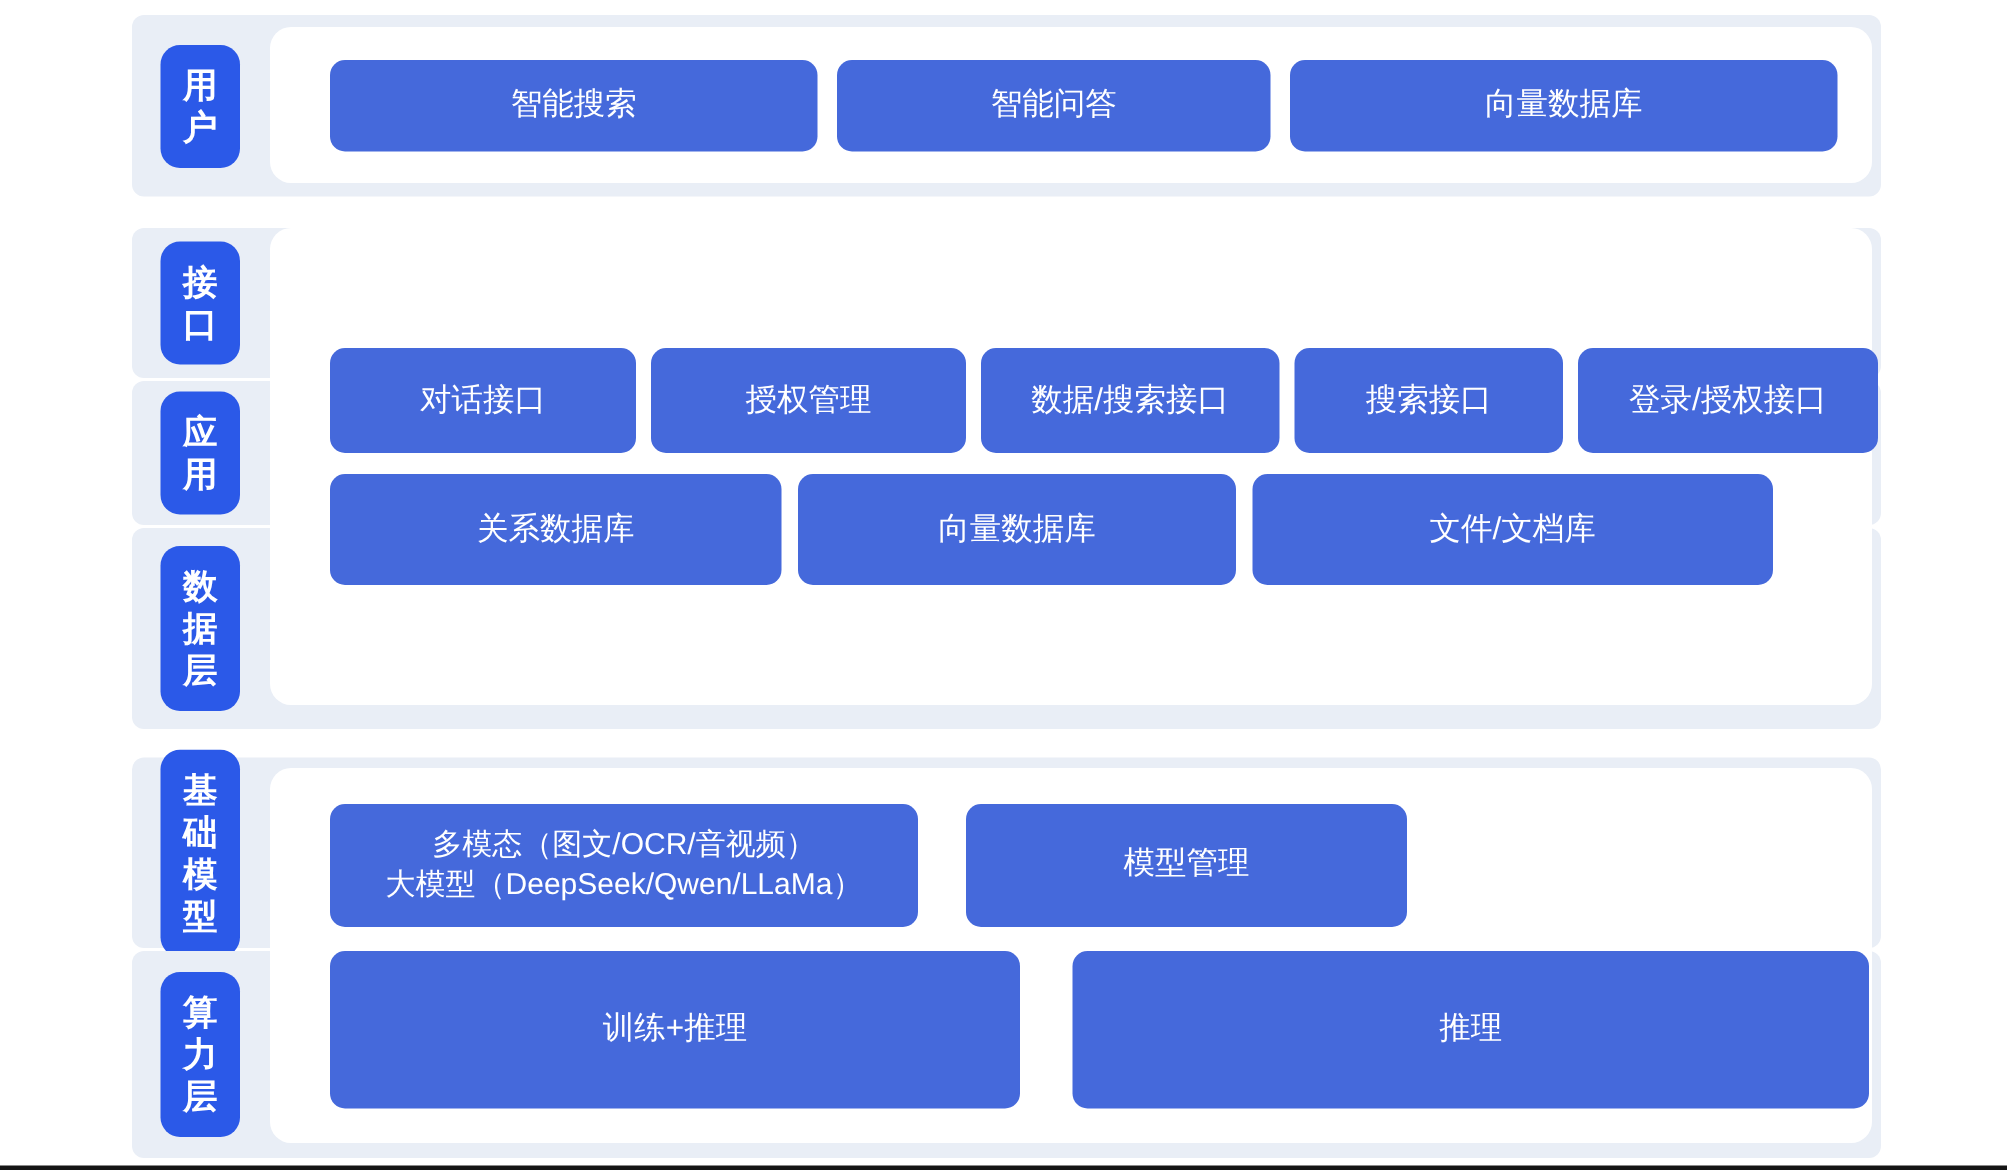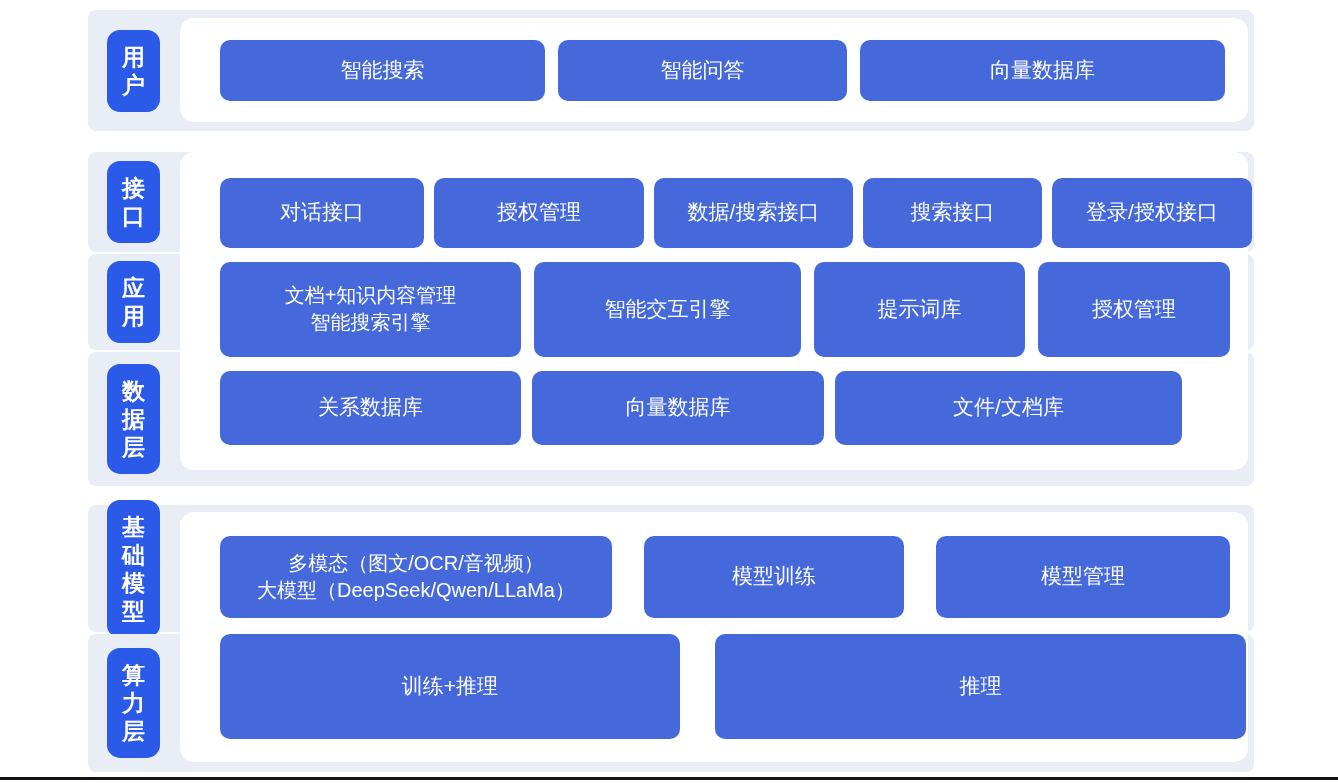--- a/index.html
+++ b/index.html
@@ -86,27 +86,20 @@
 层</div>
     </div>
     <div class="panel">
       <div class="row" style="height:70px;gap:10px">
         <div class="block" style="width:204px">对话接口</div>
         <div class="block" style="width:210px">授权管理</div>
         <div class="block" style="width:199px">数据/搜索接口</div>
         <div class="block" style="width:179px">搜索接口</div>
         <div class="block" style="width:200px">登录/授权接口</div>
       </div>
-      <div class="row" style="height:95px;gap:13px">
-        <div class="block two-line" style="width:301px">文档+知识内容管理
-智能搜索引擎</div>
-        <div class="block" style="width:267px">智能交互引擎</div>
-        <div class="block" style="width:211px">提示词库</div>
-        <div class="block" style="width:192px">授权管理</div>
-      </div>
       <div class="row" style="height:74px;gap:11px">
         <div class="block" style="width:301px">关系数据库</div>
         <div class="block" style="width:292px">向量数据库</div>
         <div class="block" style="width:347px">文件/文档库</div>
       </div>
     </div>
   </section>
 
   <section class="group g3">
     <div class="strip" style="height:127px">
@@ -117,21 +110,20 @@
     </div>
     <div class="strip" style="height:138px">
       <div class="layer-label">算
 力
 层</div>
     </div>
     <div class="panel">
       <div class="row" style="height:82px;gap:32px">
         <div class="block two-line" style="width:392px">多模态（图文/OCR/音视频）
 大模型（DeepSeek/Qwen/LLaMa）</div>
-        <div class="block" style="width:260px">模型训练</div>
         <div class="block" style="width:294px">模型管理</div>
       </div>
       <div class="row" style="height:105px;gap:35px">
         <div class="block" style="width:460px">训练+推理</div>
         <div class="block" style="width:531px">推理</div>
       </div>
     </div>
   </section>
 
 </div>

